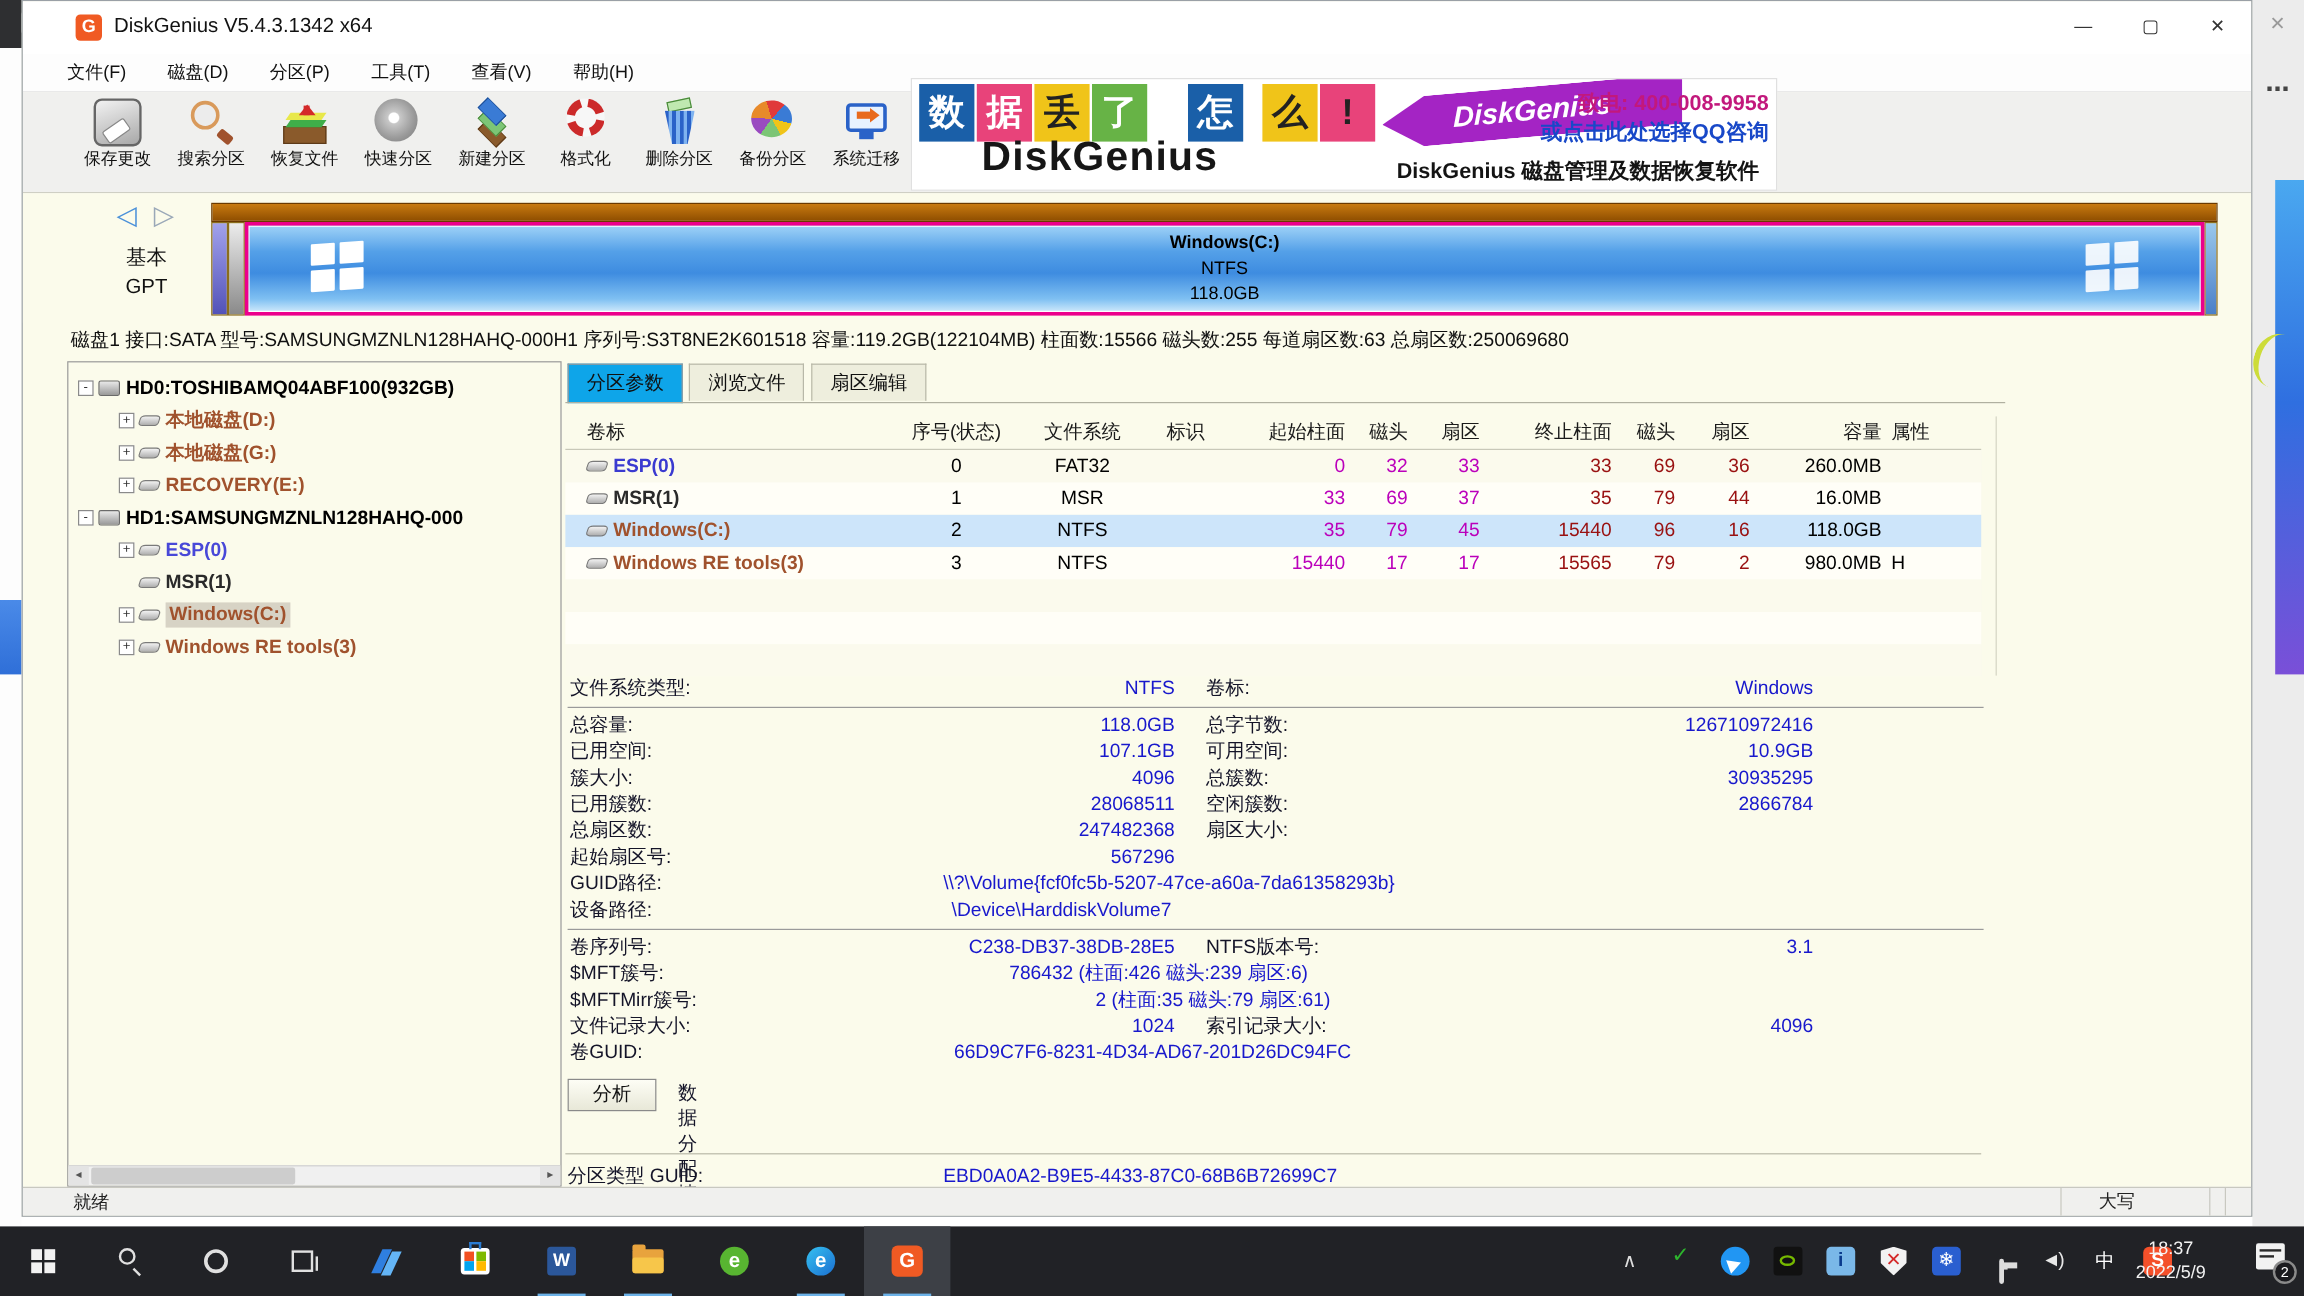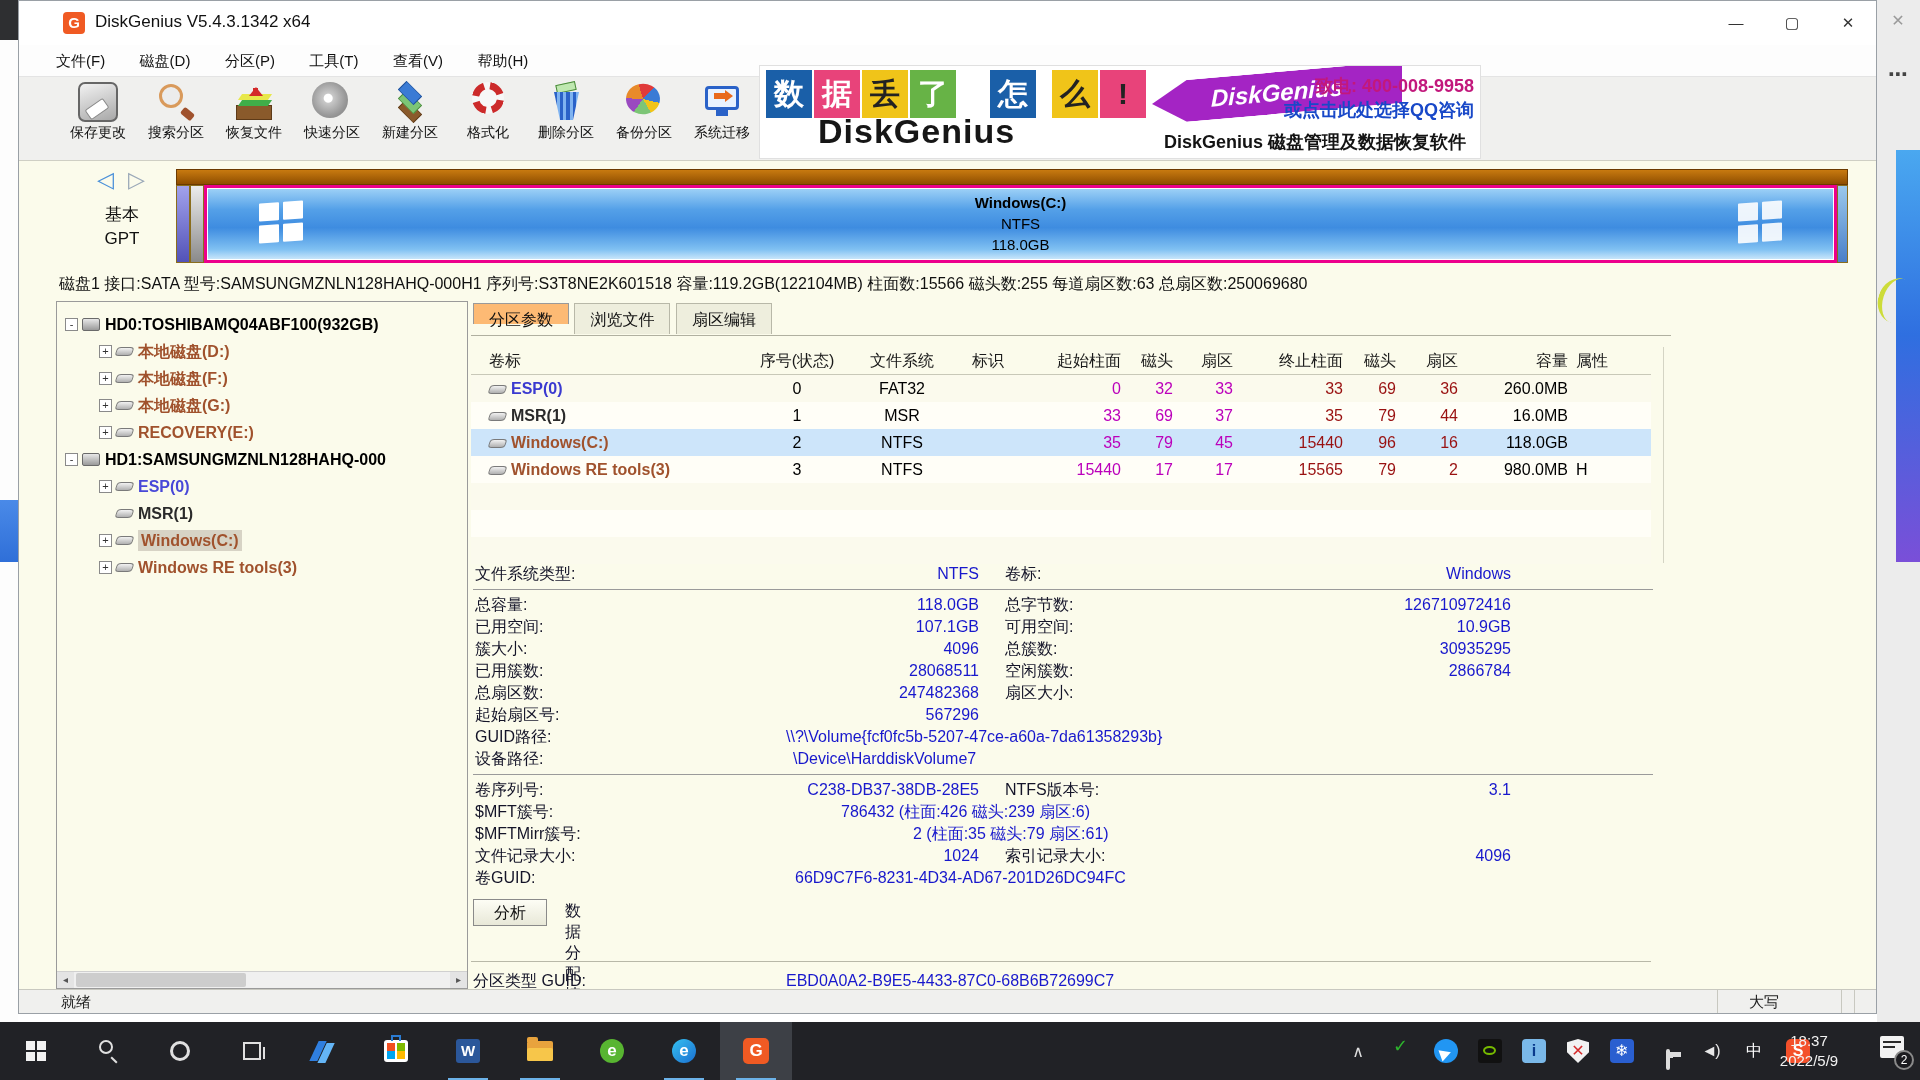--- a/index.html
+++ b/index.html
@@ -94,21 +94,21 @@
 .lvl0{padding-left:8px}.lvl1{padding-left:42px}
 .c-disk{color:#000}.c-part{color:#a0522d}.c-esp{color:#4848d8}.c-msr{color:#2a2a2a}
 .tlbl.sel{background:#d7d3c5;padding:2px 3px}
 .tree-hsb{position:absolute;left:0;bottom:0;width:100%;height:17px;background:#f0f0f0;border-top:1px solid #d0d0d0}
 .hsb-btn{position:absolute;top:0;width:17px;height:16px;background:#e4e4e4;color:#555;font-size:10px;text-align:center;line-height:16px}
 .hsb-thumb{position:absolute;left:19px;top:1px;width:170px;height:14px;background:#cdcdcd;border-radius:2px}
 
 .rp{left:452px;top:300px;width:1406px;height:688px;overflow:hidden}
 .tabs{position:absolute;left:2px;top:2px;height:32px}
 .tab{display:inline-block;width:96px;height:31px;line-height:31px;text-align:center;font-size:16px;color:#111;background:#eeeedd;border:1px solid #b8b8a8;border-bottom:none;margin-right:1px}
-.tab.sel{background:#fdba74;height:21px;font-weight:normal;border-color:#9a9a9a}
+.tab.sel{background:#0ea5e9;height:33px;font-weight:normal;border-color:#9a9a9a}
 .tabline{position:absolute;left:0;top:34px;width:1200px;height:1px;background:#b0b0a0}
 .ptable{position:absolute;left:0;top:46px;width:1180px}
 .hrow,.trow{display:flex;height:27px;line-height:27px;font-size:16px}
 .hrow{height:28px;line-height:28px;border-bottom:1px solid #c8c8b8;color:#1a1a1a}
 .cell{overflow:hidden;white-space:nowrap}
 .w0{width:276px;padding-left:18px}.w1{width:100px;text-align:center}.w2{width:110px;text-align:center}.w3{width:62px;text-align:center}
 .w4{width:108px;text-align:right;padding-right:6px}.w5{width:52px;text-align:right;padding-right:6px}.w6{width:60px;text-align:right;padding-right:6px}
 .w7{width:110px;text-align:right;padding-right:6px}.w8{width:53px;text-align:right;padding-right:6px}.w9{width:62px;text-align:right;padding-right:6px}
 .w10{width:112px;text-align:right;padding-right:8px}.w11{width:66px;text-align:left}
 .trow.alt-a{background:#fbfaed}.trow.alt-b{background:#fffef7}.trow.selrow{background:#cde5fa}
@@ -344,23 +344,20 @@
 
   <div class="abs tree">
     <div style="height:8px"></div>
     <div class="ti lvl0">
       <span class="exp">-</span><span class="dskic"></span><span class="tlbl c-disk">HD0:TOSHIBAMQ04ABF100(932GB)</span>
     </div>
     <div class="ti lvl1">
       <span class="exp">+</span><span class="drvic"></span><span class="tlbl c-part">本地磁盘(D:)</span>
     </div>
     <div class="ti lvl1">
-      <span class="exp">+</span><span class="drvic"></span><span class="tlbl c-part">本地磁盘(F:)</span>
-    </div>
-    <div class="ti lvl1">
       <span class="exp">+</span><span class="drvic"></span><span class="tlbl c-part">本地磁盘(G:)</span>
     </div>
     <div class="ti lvl1">
       <span class="exp">+</span><span class="drvic"></span><span class="tlbl c-part">RECOVERY(E:)</span>
     </div>
     <div class="ti lvl0">
       <span class="exp">-</span><span class="dskic"></span><span class="tlbl c-disk">HD1:SAMSUNGMZNLN128HAHQ-000</span>
     </div>
     <div class="ti lvl1">
       <span class="exp">+</span><span class="drvic"></span><span class="tlbl c-esp">ESP(0)</span>

